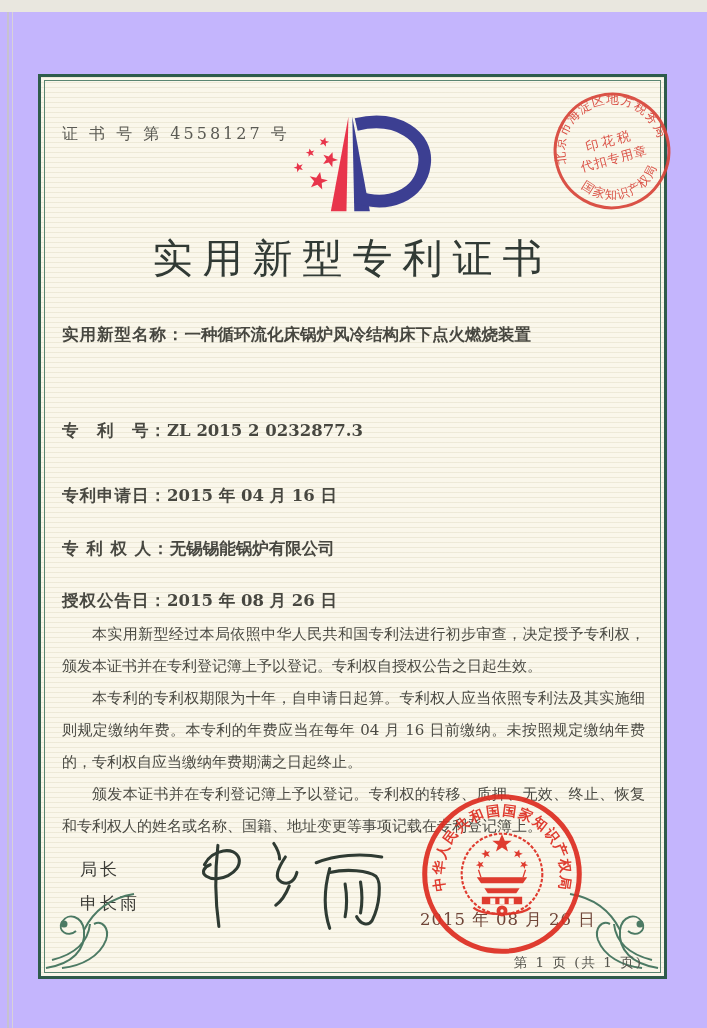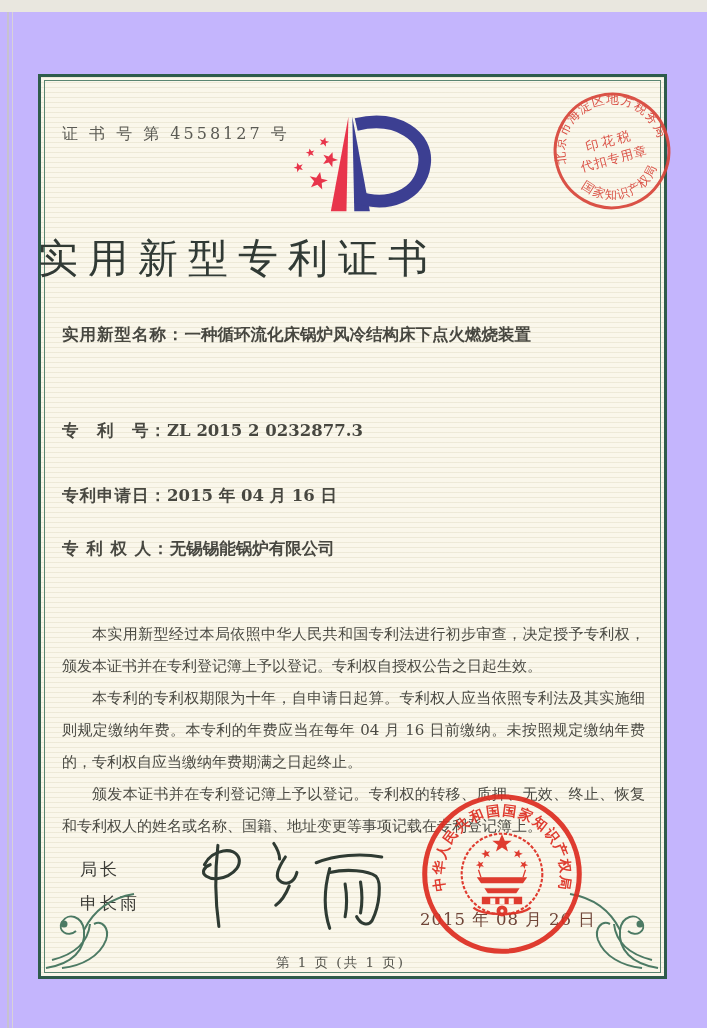--- a/index.html
+++ b/index.html
@@ -19,41 +19,41 @@
       #faf7eb;
   }
   .frame-inner{position:absolute; inset:3px; border:1px solid #5a8571; pointer-events:none;}
 
   .abs{position:absolute;}
   .cert-no{left:62px; top:112px; font-size:16px; letter-spacing:3px; color:#5b5b54;}
   .logo{left:286px; top:100px; width:156px; height:104px;}
   .tax-stamp{left:541px; top:68px; width:142px; height:142px; opacity:.92;}
 
   .title{
-    left:38px; top:219px; width:629px; 
+    left:38px; top:219px; width:629px; text-align:center;
     font-size:40px; letter-spacing:10px; color:#313a35; font-weight:500;
   }
 
   .field{left:62px; width:575px; font-size:16.5px; color:#474740; white-space:nowrap;font-weight:bold;}
   .f0{top:312px;} .f1{top:374px;} .f2{top:408px;} .f3{top:473px;} .f4{top:526px;} .f5{top:578px;}
   .field .lbl{letter-spacing:1px;}
 
   .paras{left:62px; top:606px; width:583px; font-size:15px; line-height:32px;
          text-align:justify; color:#4a4a43;}
   .paras p{margin:0; text-indent:2em;}
 
   .signer{left:80px; font-size:17px; letter-spacing:3px; color:#3c3c37;}
   .s-title{top:846px;} .s-name{top:880px;}
 
   .signature{left:188px; top:818px; width:214px; height:106px;}
 
   .seal{left:418px; top:778px; width:168px; height:168px; opacity:.93; z-index:2;}
   .issue-date{left:420px; top:897px; z-index:1; font-size:16.5px; letter-spacing:1px; color:#6f4538;}
 
-  .footer{left:38px; top:942px; width:605px; text-align:center; font-size:13.5px;
+  .footer{left:38px; top:942px; width:605px; text-align:right; font-size:13.5px;
           letter-spacing:2px; color:#55554e;}
 
   .orn{width:100px; height:100px;}
   .orn-l{left:42px; top:860px;}
   .orn-r{left:562px; top:860px; transform:scaleX(-1);}
 
   svg text{font-family:"DejaVu Serif", serif;}
 </style>
 </head>
 <body>
@@ -111,20 +111,23 @@
     <span class="lbl">实用新型名称：</span><span>一种循环流化床锅炉风冷结构床下点火燃烧装置</span>
   </div>
   <div class="abs field f2">
     <span class="lbl">专　利　号：</span><span>ZL 2015 2 0232877.3</span>
   </div>
   <div class="abs field f3">
     <span class="lbl">专利申请日：</span><span>2015 年 04 月 16 日</span>
   </div>
   <div class="abs field f4">
     <span class="lbl">专 利 权 人：</span><span>无锡锡能锅炉有限公司</span>
+  </div>
+  <div class="abs field f5">
+    <span class="lbl">授权公告日：</span><span>2015 年 08 月 26 日</span>
   </div>
 
   <div class="abs paras">
     <p>本实用新型经过本局依照中华人民共和国专利法进行初步审查，决定授予专利权，颁发本证书并在专利登记簿上予以登记。专利权自授权公告之日起生效。</p>
     <p>本专利的专利权期限为十年，自申请日起算。专利权人应当依照专利法及其实施细则规定缴纳年费。本专利的年费应当在每年 04 月 16 日前缴纳。未按照规定缴纳年费的，专利权自应当缴纳年费期满之日起终止。</p>
     <p>颁发本证书并在专利登记簿上予以登记。专利权的转移、质押、无效、终止、恢复和专利权人的姓名或名称、国籍、地址变更等事项记载在专利登记簿上。</p>
   </div>
 
   <div class="abs signer s-title">局长</div>
   <div class="abs signer s-name">申长雨</div>

